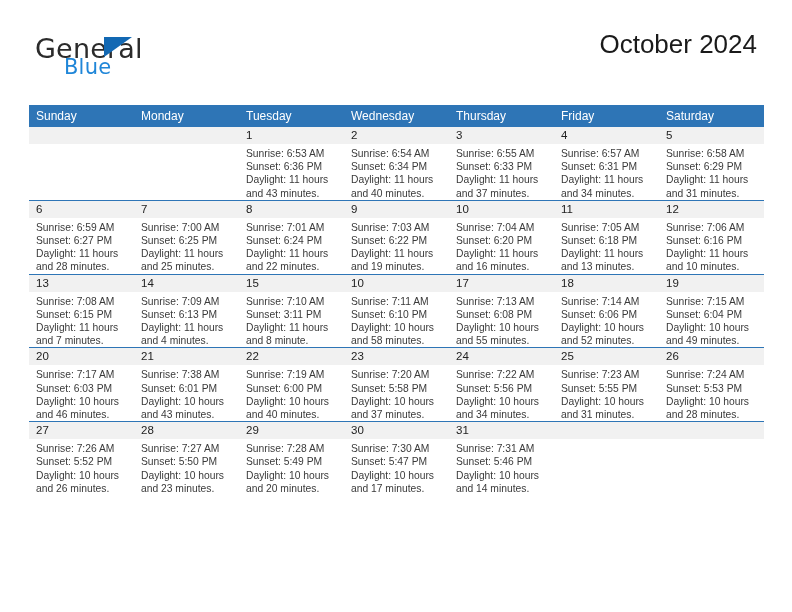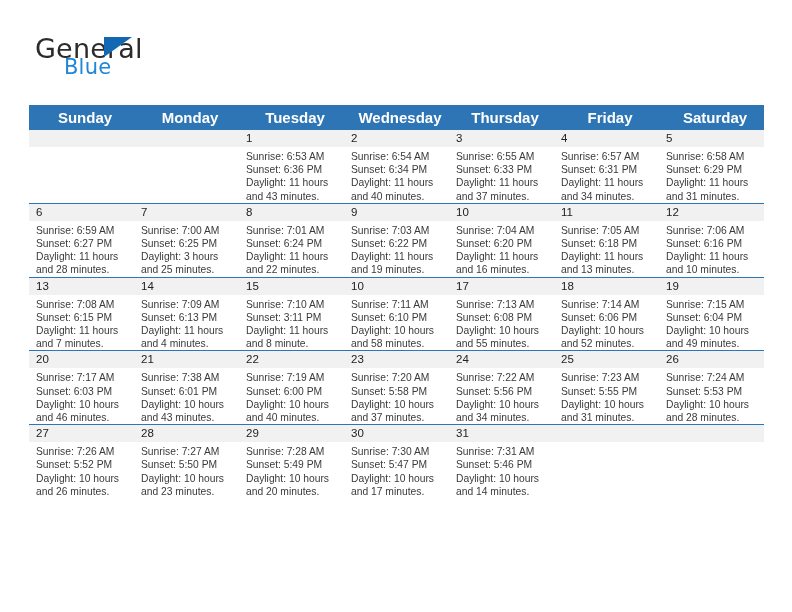--- a/index.html
+++ b/index.html
@@ -92,23 +92,23 @@
     position: absolute;
     left: 29px;
     top: 105px;
     width: 735px;
     border-collapse: collapse;
     table-layout: fixed;
   }
   .calendar th {
     background: #2e75b6;
     color: #ffffff;
-    font-size: 15px;
-    font-weight: bold;
-    text-align: center;
+    font-size: 12px;
+    font-weight: normal;
+    text-align: left;
     padding: 4px 0 4px 7px;
     height: 13px;
     border: none;
   }
   .calendar td {
     width: 105px;
     height: 72px;
     vertical-align: top;
     padding: 0;
     border: none;
@@ -148,20 +148,21 @@
 
   <div class="header">
 
     <div class="logo">
       <span class="logo-general">General</span>
       <span class="logo-triangle"></span>
       <span class="logo-blue">Blue</span>
     </div>
 
     <div class="title-block">
+      <div class="cal-title">October 2024</div>
     </div>
 
   </div>
 
   <table class="calendar">
     <thead>
       <tr>
         <th>Sunday</th>
         <th>Monday</th>
         <th>Tuesday</th>
@@ -237,21 +238,21 @@
               <div class="line">Sunrise: 6:59 AM</div>
               <div class="line">Sunset: 6:27 PM</div>
               <div class="daylight">Daylight: 11 hours and 28 minutes.</div>
             </div>
           </td>
           <td>
             <div class="daynum-band">7</div>
             <div class="cell-body">
               <div class="line">Sunrise: 7:00 AM</div>
               <div class="line">Sunset: 6:25 PM</div>
-              <div class="daylight">Daylight: 3 hours and 25 minutes.</div>
+              <div class="daylight">Daylight: 11 hours and 25 minutes.</div>
             </div>
           </td>
           <td>
             <div class="daynum-band">8</div>
             <div class="cell-body">
               <div class="line">Sunrise: 7:01 AM</div>
               <div class="line">Sunset: 6:24 PM</div>
               <div class="daylight">Daylight: 11 hours and 22 minutes.</div>
             </div>
           </td>

